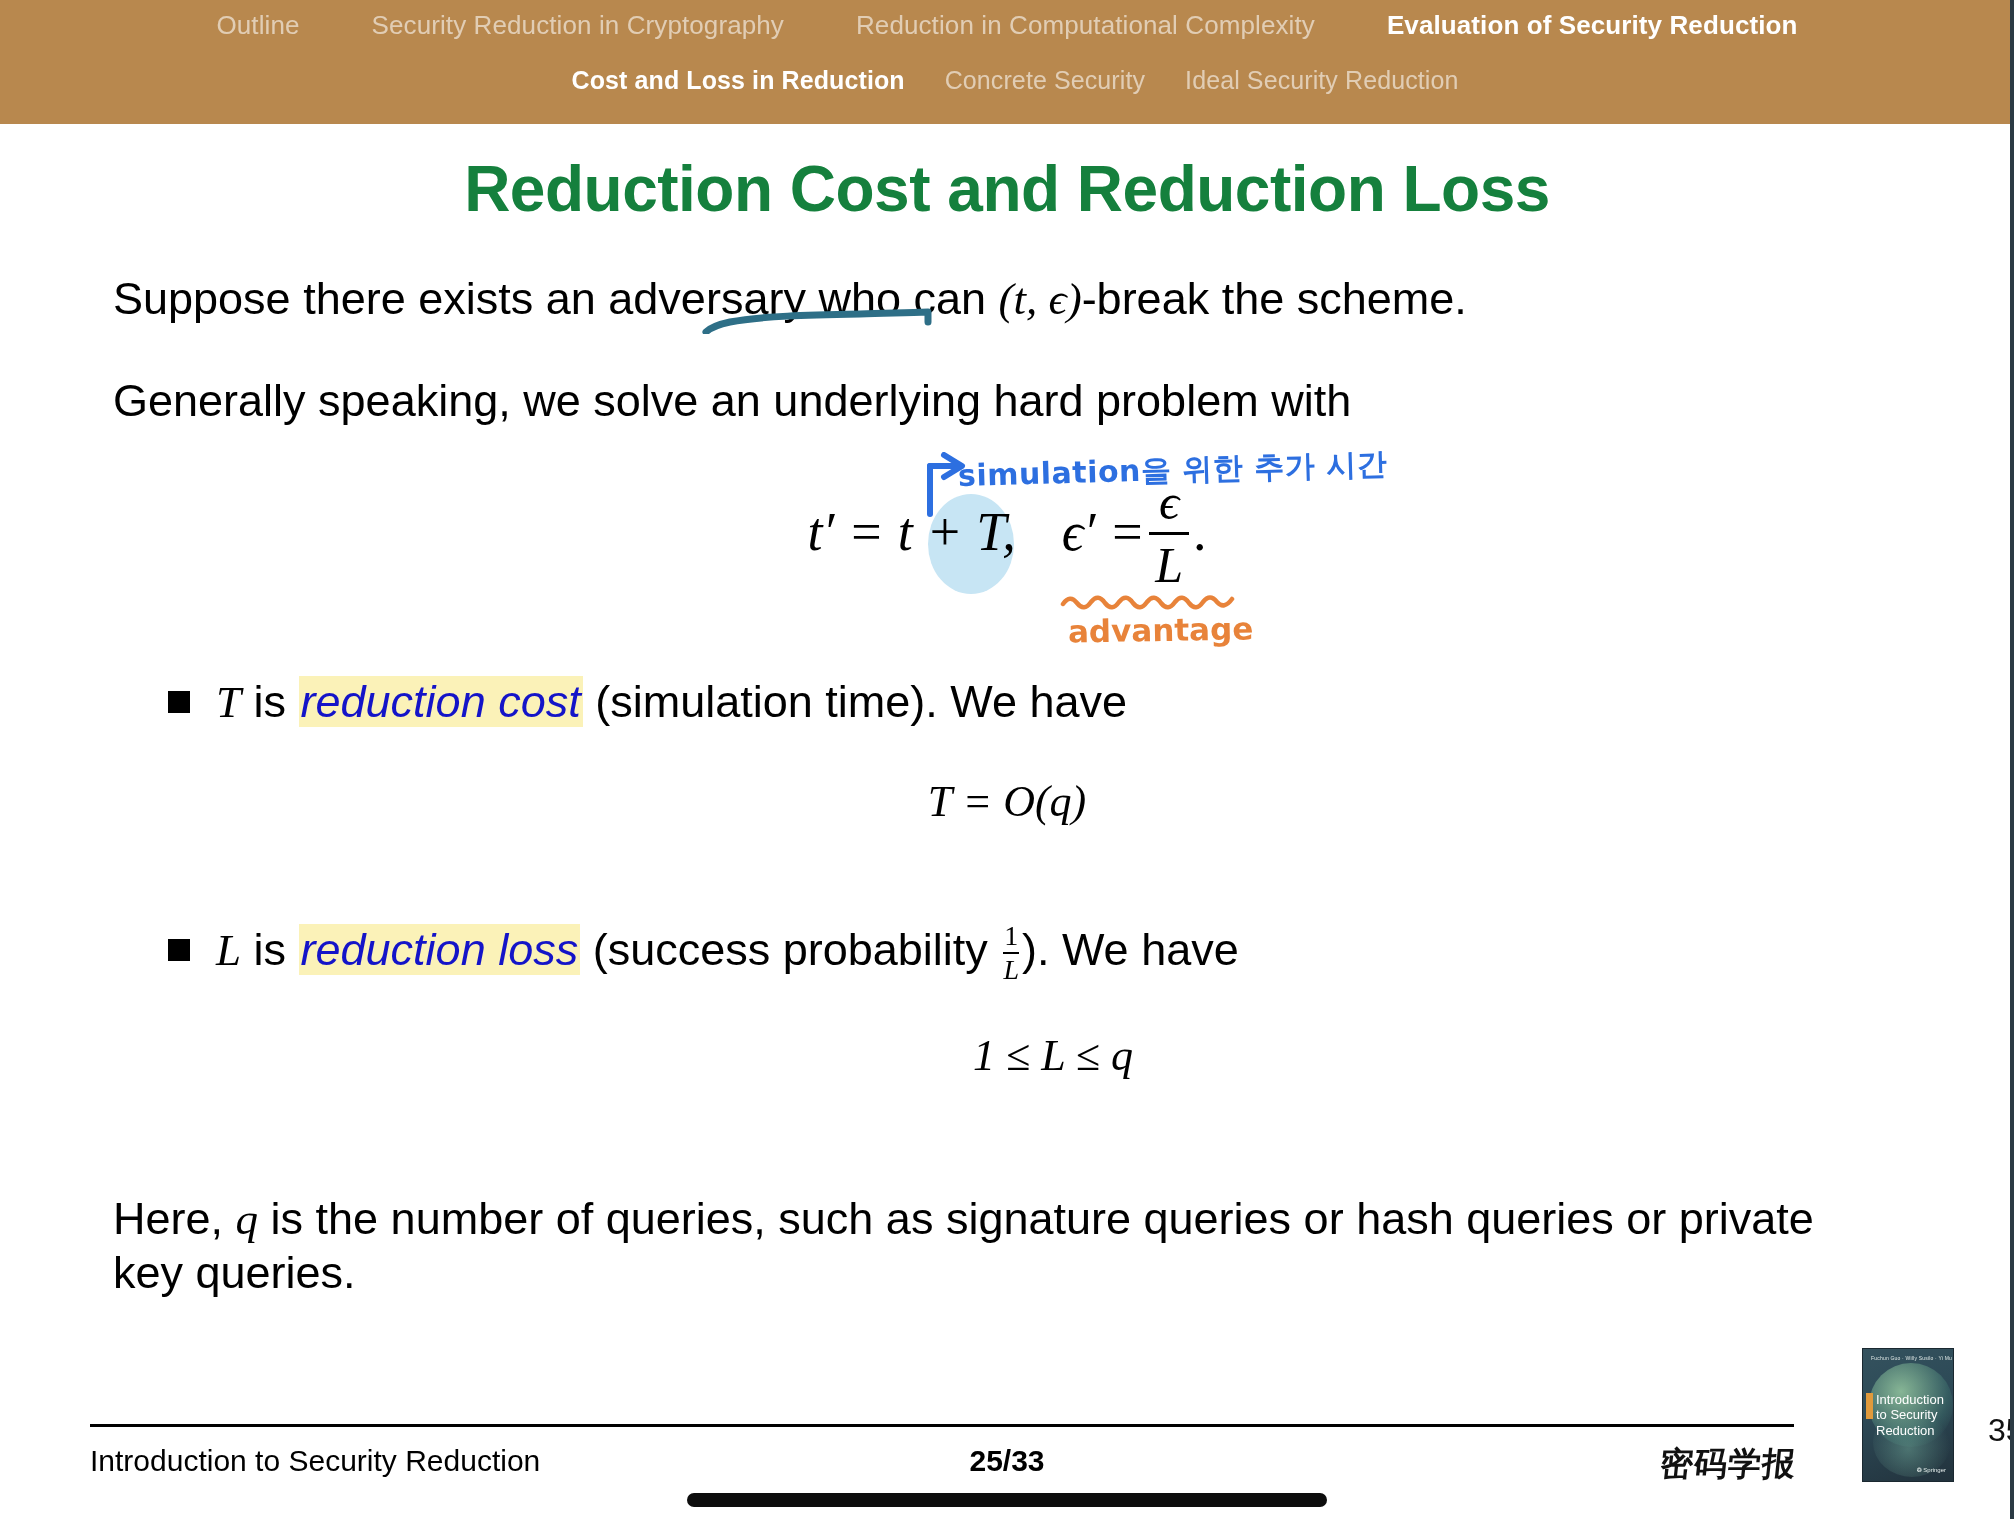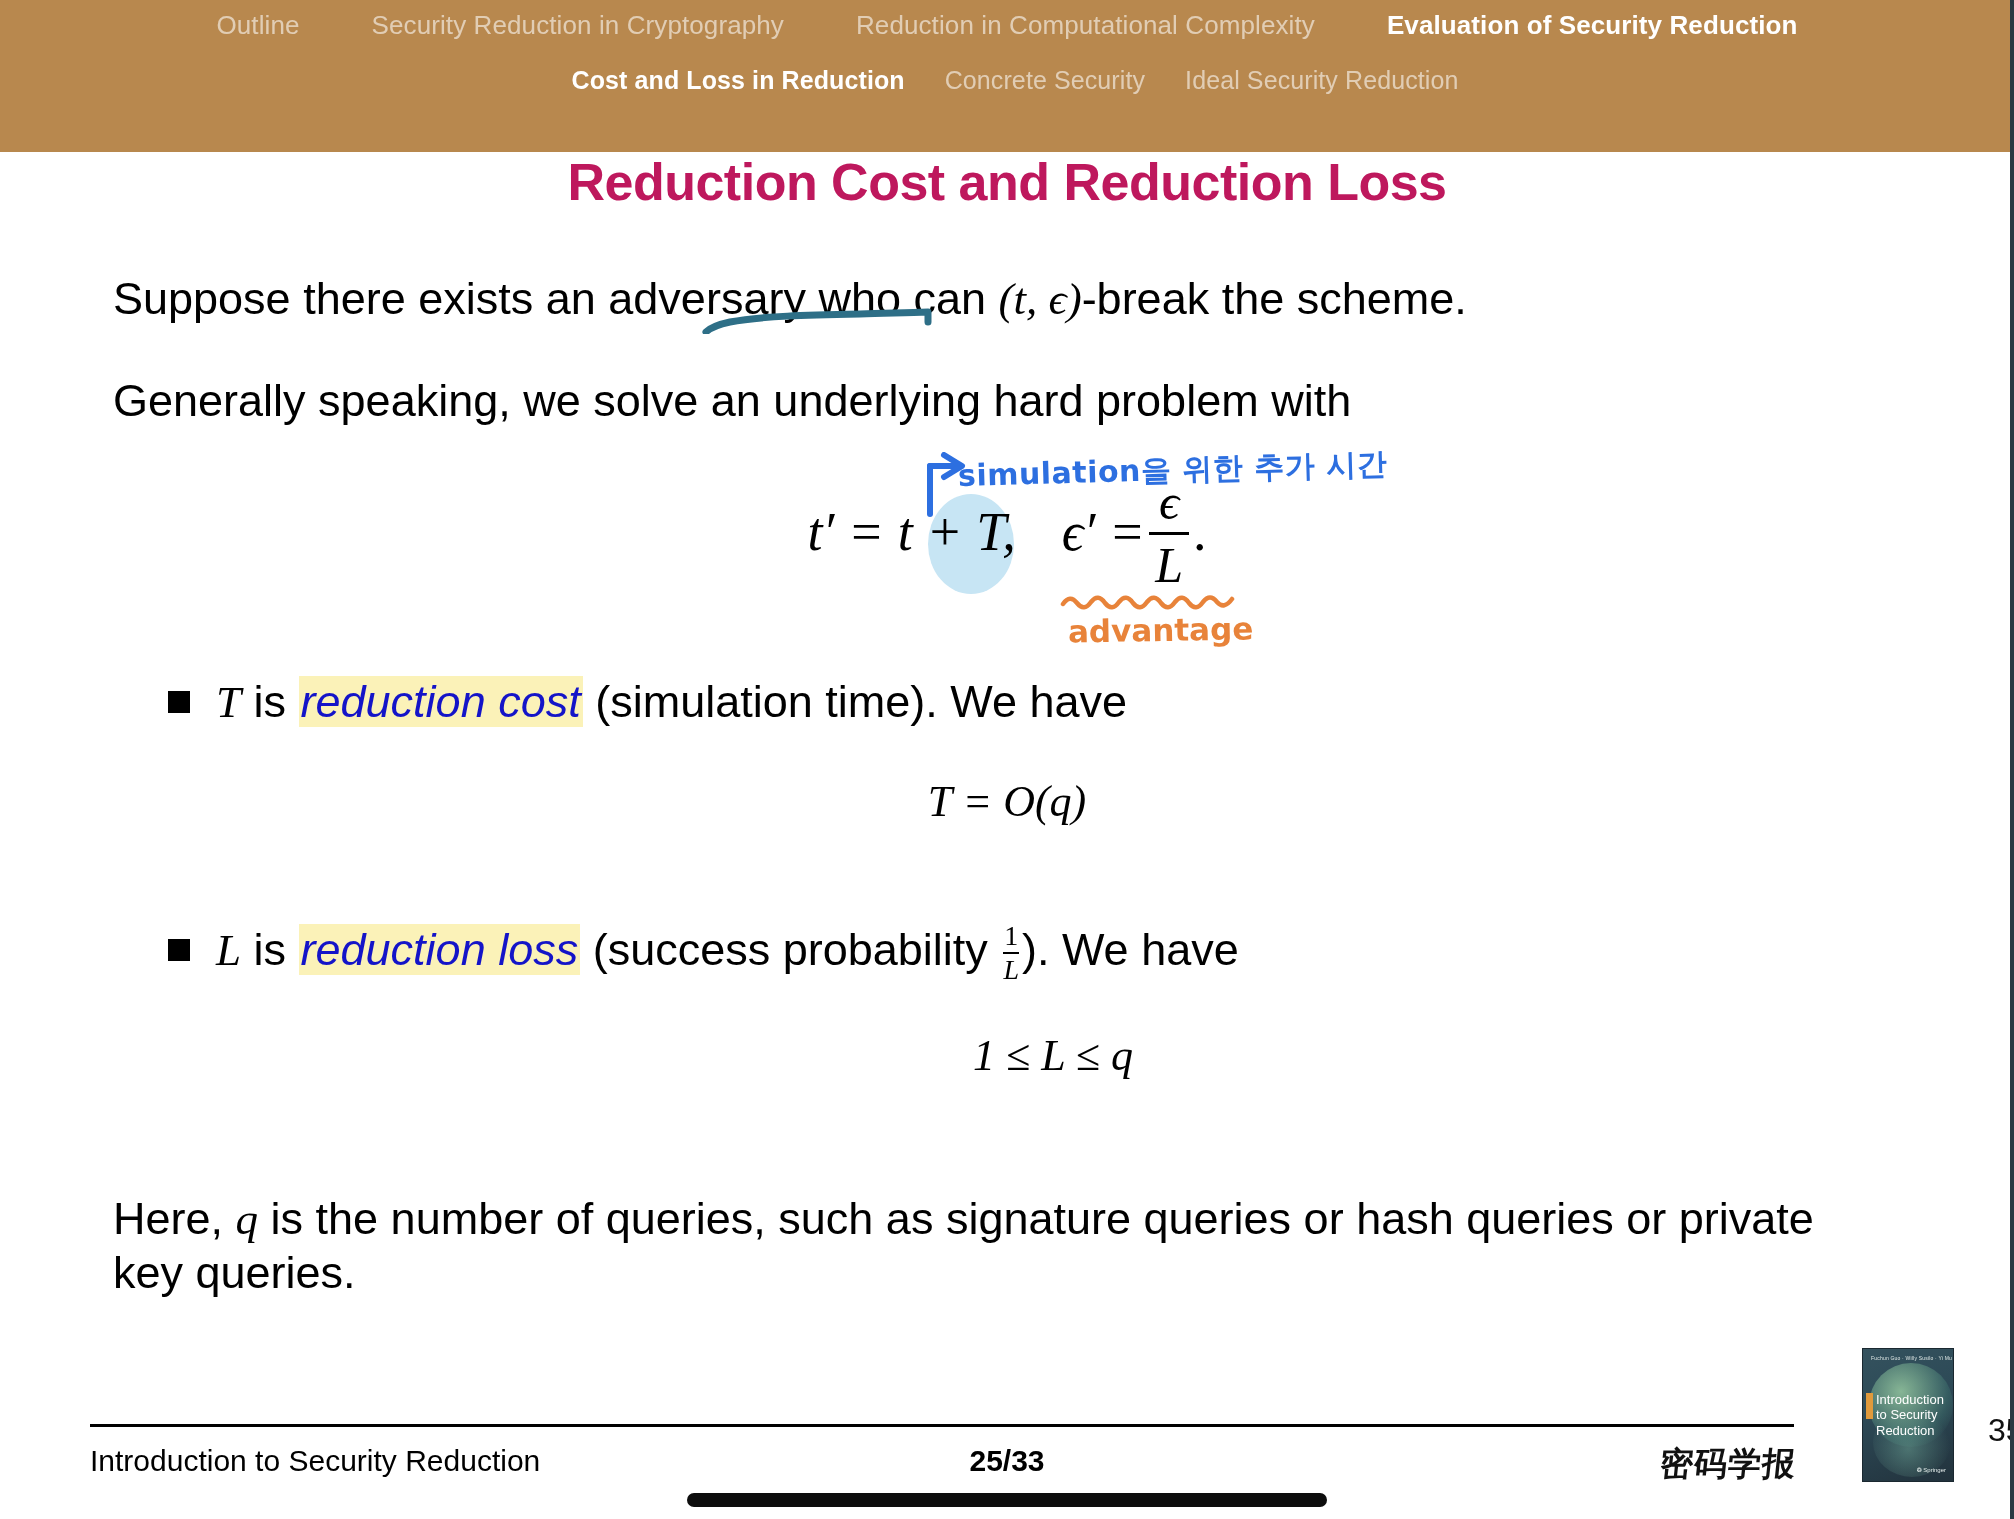--- a/index.html
+++ b/index.html
@@ -11,21 +11,21 @@
   }
   .slide {
     position: relative;
     width: 2014px; height: 1519px;
     background: #ffffff;
   }
 
   
   .navbar {
     position: absolute; top: 0; left: 0;
-    width: 2014px; height: 152px;
+    width: 2014px; height: 124px;
     background: #b8884e;
   }
   .nav-row1 {
     position: absolute; top: 10px; left: 0; width: 100%;
     display: flex; justify-content: center; align-items: center;
     gap: 0px;
   }
   .nav-row2 {
     position: absolute; top: 66px; left: 8px; width: 100%;
     display: flex; justify-content: center; align-items: center;
@@ -42,23 +42,23 @@
     color: #ffffff;
     font-weight: bold;
   }
   .nav-row2 .nav-item { font-size: 25px; padding: 0 20px; }
 
   
   .slide-title {
     position: absolute;
     top: 152px; left: 0; width: 2014px;
     text-align: center;
-    font-size: 52px;
-    font-weight: bold;
-    color: #be185d;
+    font-size: 64px;
+    font-weight: bold;
+    color: #15803d;
     letter-spacing: -0.5px;
   }
 
   
   .para {
     position: absolute;
     font-size: 45px;
     color: #000000;
     line-height: 1.22;
     white-space: nowrap;

